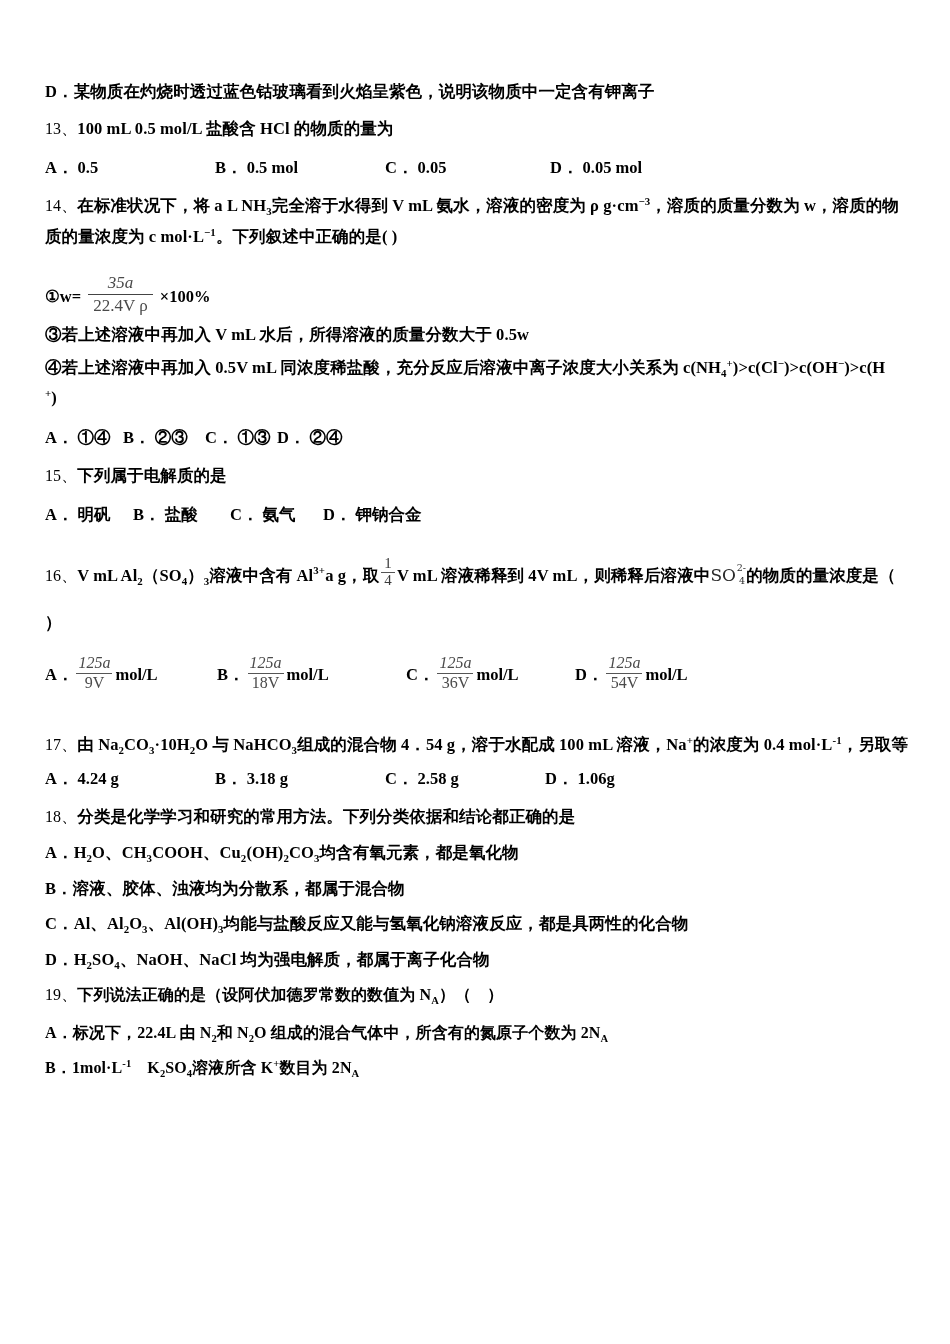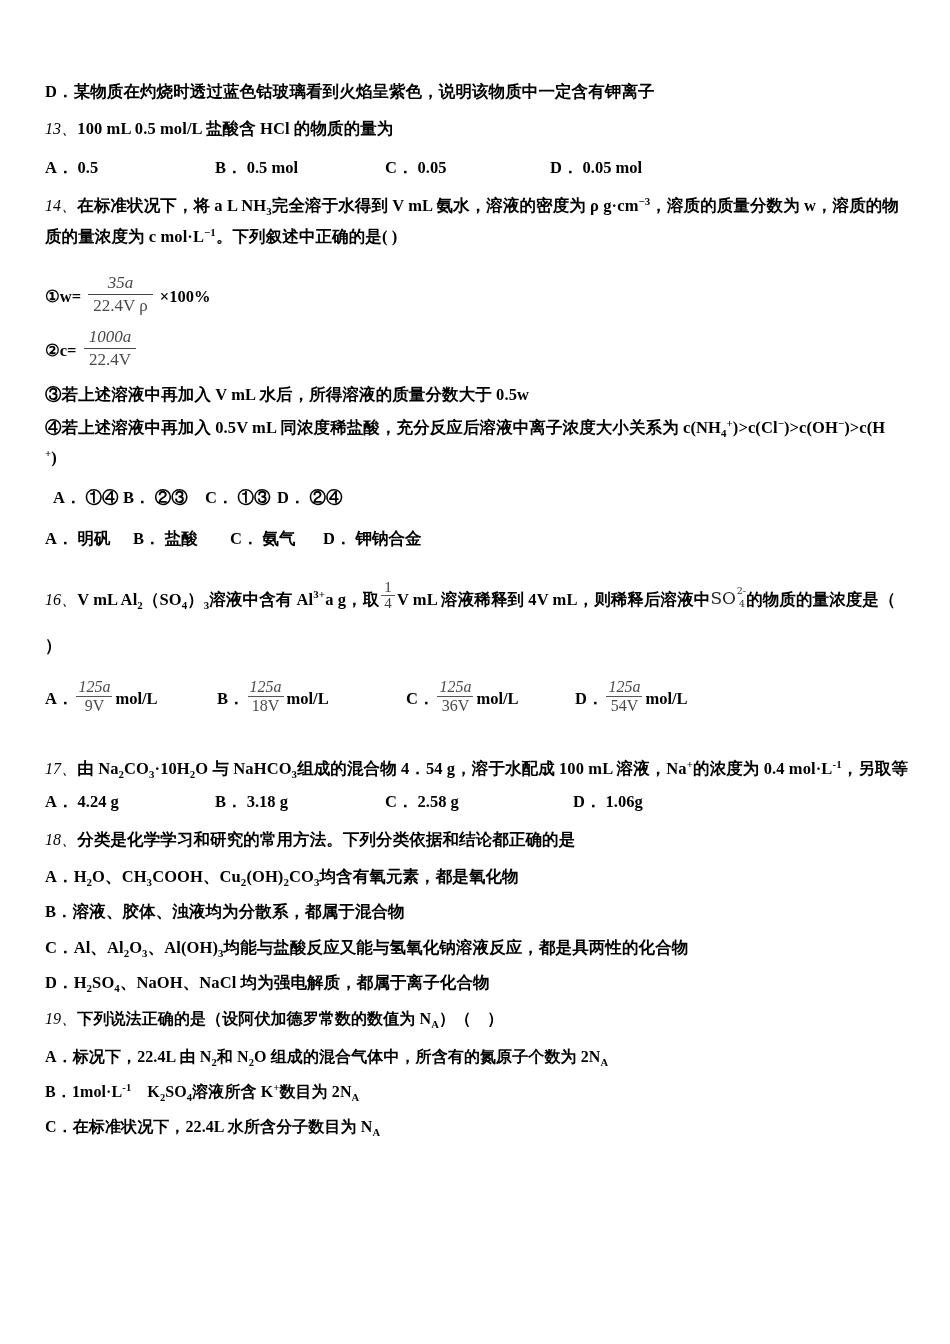--- a/index.html
+++ b/index.html
@@ -35,21 +35,20 @@
     white-space: nowrap;
     letter-spacing: 0.1px;
   }
   .stem {
     font-weight: bold;
     margin-bottom: 20px;
   }
   .qnum {
     font-weight: normal;
     font-size: 16px;
-    font-style: italic;
   }
   .opt-line {
     font-weight: bold;
     margin-bottom: 19px;
   }
 
   
   .optrow {
     position: relative;
     height: 22px;
@@ -218,46 +217,42 @@
 
     <div class="formula-row">
       <span class="circ">①</span><span>w=</span>
       <span class="frac">
         <span class="num">35a</span>
         <span class="den">22.4V ρ</span>
       </span>
       <span>×100%</span>
     </div>
 
-    <div class="formula-row" style="margin-bottom:16px;">
-      <span class="circ">②</span><span>c=</span>
-      <span class="frac">
-        <span class="num">1000a</span>
-        <span class="den">22.4V</span>
-      </span>
-    </div>
 
     <div class="line stem" style="margin-bottom:16px;">
       <span>③若上述溶液中再加入 V mL 水后，所得溶液的质量分数大于 0.5w</span>
     </div>
 
     <div class="line stem tight">
       <span>④若上述溶液中再加入 0.5V mL 同浓度稀盐酸，充分反应后溶液中离子浓度大小关系为 c(NH</span><sub>4</sub><sup>+</sup><span>)&gt;c(Cl</span><sup>−</sup><span>)&gt;c(OH</span><sup>−</sup><span>)&gt;c(H</span>
     </div>
     <div class="line stem">
       <sup>+</sup><span>)</span>
     </div>
 
     <div class="optrow">
-      <span class="o" style="left:8px;text-align:center;"><span>A．</span>&nbsp;<span>①④</span></span>
+      <span class="o" style="left:0px;text-align:center;"><span>A．</span>&nbsp;<span>①④</span></span>
       <span class="o" style="left:78px;"><span>B．</span>&nbsp;<span>②③</span></span>
       <span class="o" style="left:160px;"><span>C．</span>&nbsp;<span>①③</span></span>
       <span class="o" style="left:232px;"><span>D．</span>&nbsp;<span>②④</span></span>
     </div>
 
+    <div class="line stem">
+      <span class="qnum">15、</span><span>下列属于电解质的是</span>
+    </div>
     <div class="optrow" style="margin-bottom:30px;">
       <span class="o" style="left:0px;"><span>A．</span>&nbsp;<span>明矾</span></span>
       <span class="o" style="left:88px;"><span>B．</span>&nbsp;<span>盐酸</span></span>
       <span class="o" style="left:185px;"><span>C．</span>&nbsp;<span>氨气</span></span>
       <span class="o" style="left:278px;"><span>D．</span>&nbsp;<span>钾钠合金</span></span>
     </div>
 
     <div class="line stem" style="margin-bottom:26px; line-height:1.1;">
       <span class="qnum">16、</span><span>V mL Al</span><sub>2</sub><span>（SO</span><sub>4</sub><span>）</span><sub>3</sub><span>溶液中含有 Al</span><sup>3+</sup><span>a g，取</span><span class="ifrac"><span class="num">1</span><span class="den">4</span></span><span>V mL 溶液稀释到 4V mL，则稀释后溶液中</span><span class="mathion"><span>SO</span><span class="sup2">2-</span><span class="sub4">4</span></span><span>的物质的量浓度是（</span>
     </div>
@@ -272,21 +267,21 @@
       <span class="o c4b"><span>D．</span><span class="ofrac"><span class="num">125a</span><span class="den">54V</span></span><span>mol/L</span></span>
     </div>
 
     <div class="line stem tight">
       <span class="qnum">17、</span><span>由 Na</span><sub>2</sub><span>CO</span><sub>3</sub><span>·10H</span><sub>2</sub><span>O 与 NaHCO</span><sub>3</sub><span>组成的混合物 4．54 g，溶于水配成 100 mL 溶液，Na</span><sup>+</sup><span>的浓度为 0.4 mol·L</span><sup>-1</sup><span>，另取等</span>
     </div>
     <div class="optrow">
       <span class="o" style="left:0px;"><span>A．</span>&nbsp;<span>4.24 g</span></span>
       <span class="o" style="left:170px;"><span>B．</span>&nbsp;<span>3.18 g</span></span>
       <span class="o" style="left:340px;"><span>C．</span>&nbsp;<span>2.58 g</span></span>
-      <span class="o" style="left:528px;"><span>D．</span>&nbsp;<span>1.06g</span></span>
+      <span class="o" style="left:500px;"><span>D．</span>&nbsp;<span>1.06g</span></span>
     </div>
 
     <div class="line stem">
       <span class="qnum">18、</span><span>分类是化学学习和研究的常用方法。下列分类依据和结论都正确的是</span>
     </div>
     <div class="line opt-line">
       <span>A．</span><span>H</span><sub>2</sub><span>O、CH</span><sub>3</sub><span>COOH、Cu</span><sub>2</sub><span>(OH)</span><sub>2</sub><span>CO</span><sub>3</sub><span>均含有氧元素，都是氧化物</span>
     </div>
     <div class="line opt-line">
       <span>B．</span><span>溶液、胶体、浊液均为分散系，都属于混合物</span>
@@ -300,18 +295,15 @@
 
     <div class="line stem" style="font-size:16px; margin-bottom:22px;">
       <span class="qnum">19、</span><span>下列说法正确的是（设阿伏加德罗常数的数值为 N</span><sub>A</sub><span>）（　）</span>
     </div>
     <div class="line opt-line" style="font-size:16px;">
       <span>A．</span><span>标况下，22.4L 由 N</span><sub>2</sub><span>和 N</span><sub>2</sub><span>O 组成的混合气体中，所含有的氮原子个数为 2N</span><sub>A</sub>
     </div>
     <div class="line opt-line" style="font-size:16px;">
       <span>B．</span><span>1mol·L</span><sup>-1</sup><span>　K</span><sub>2</sub><span>SO</span><sub>4</sub><span>溶液所含 K</span><sup>+</sup><span>数目为 2N</span><sub>A</sub>
     </div>
-    <div class="line opt-line" style="font-size:16px;">
-      <span>C．</span><span>在标准状况下，22.4L 水所含分子数目为 N</span><sub>A</sub>
-    </div>
 
   </div>
 </div>
 
 </body></html>

